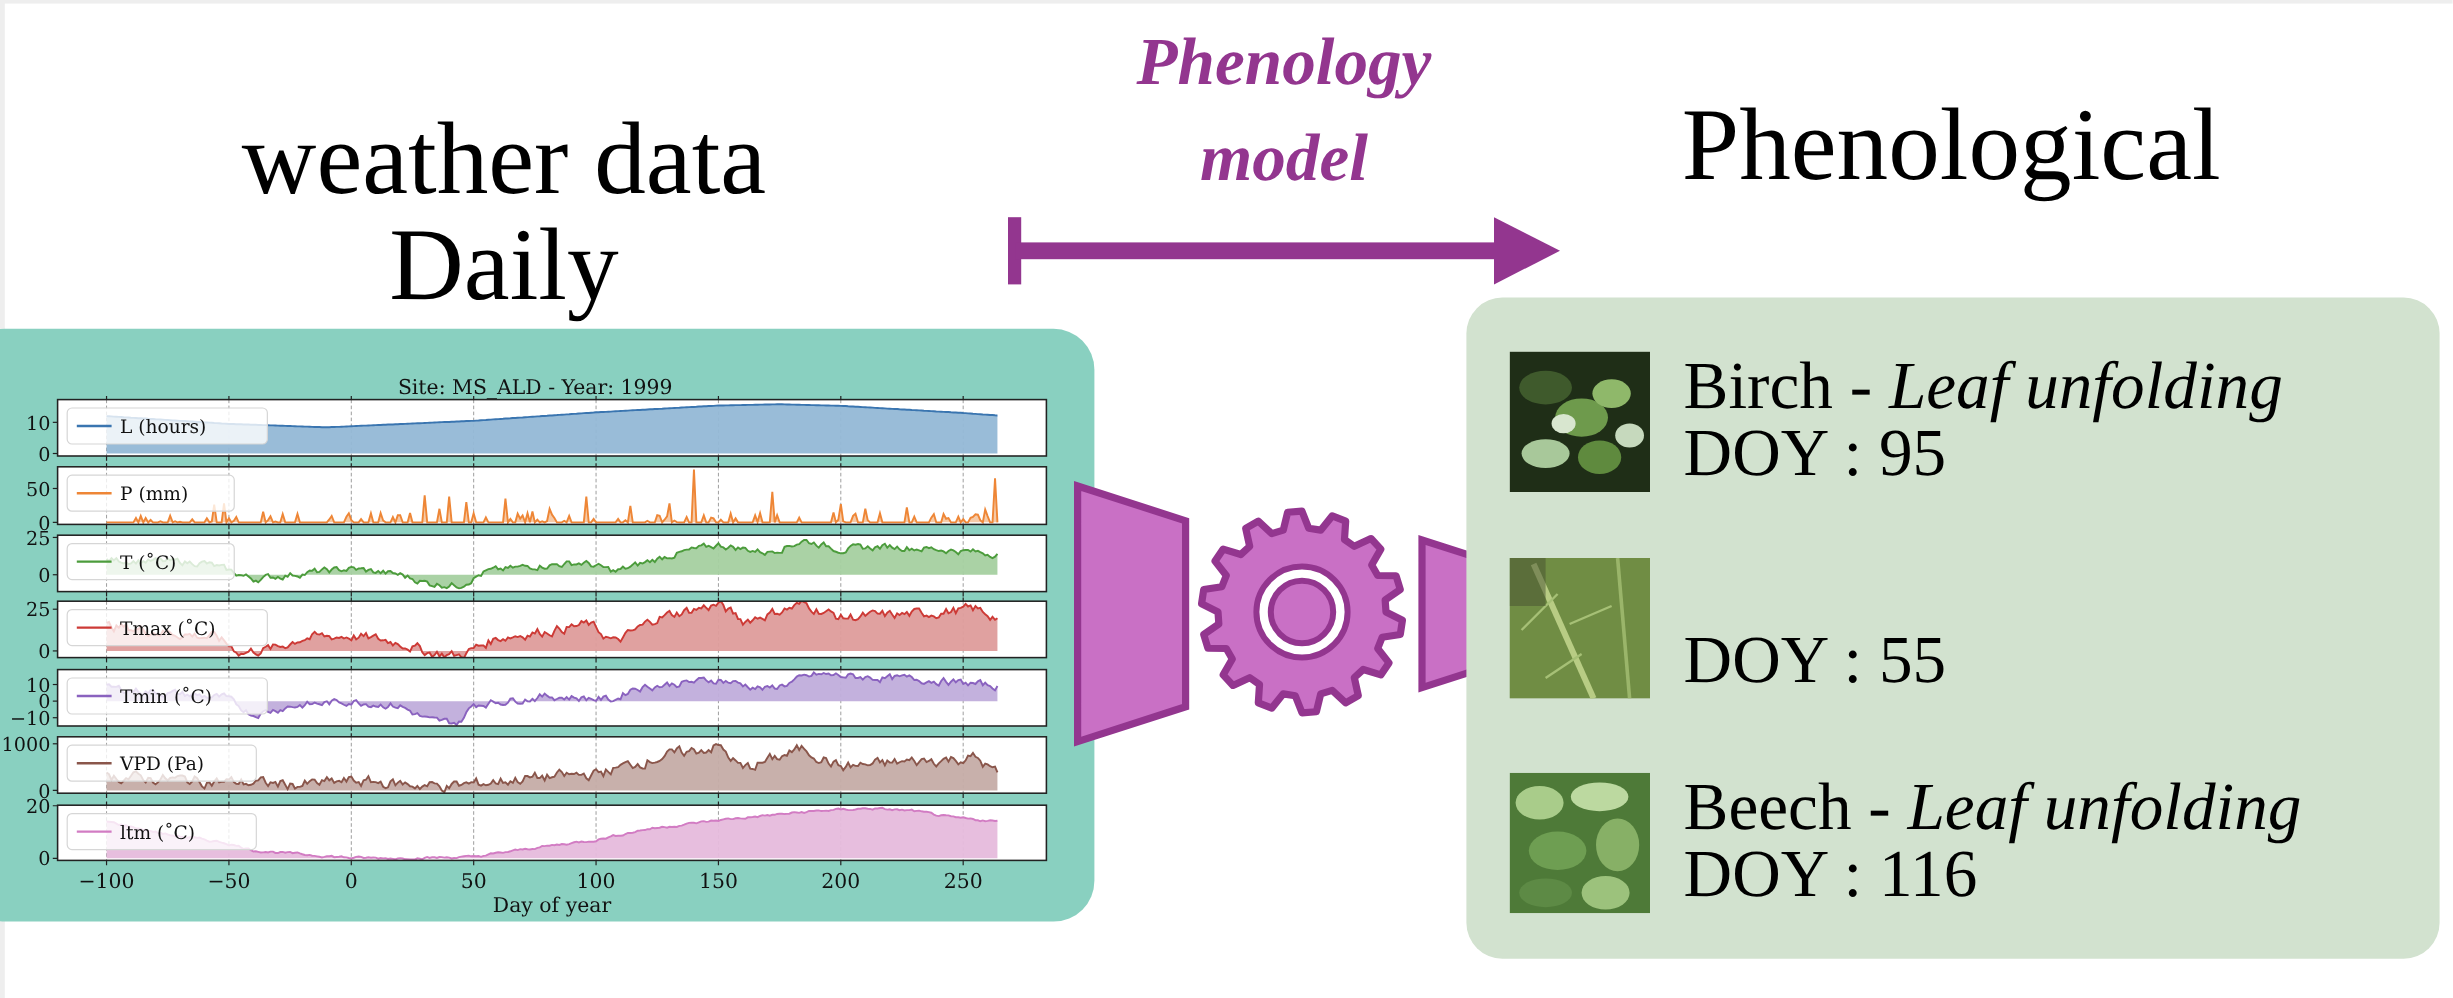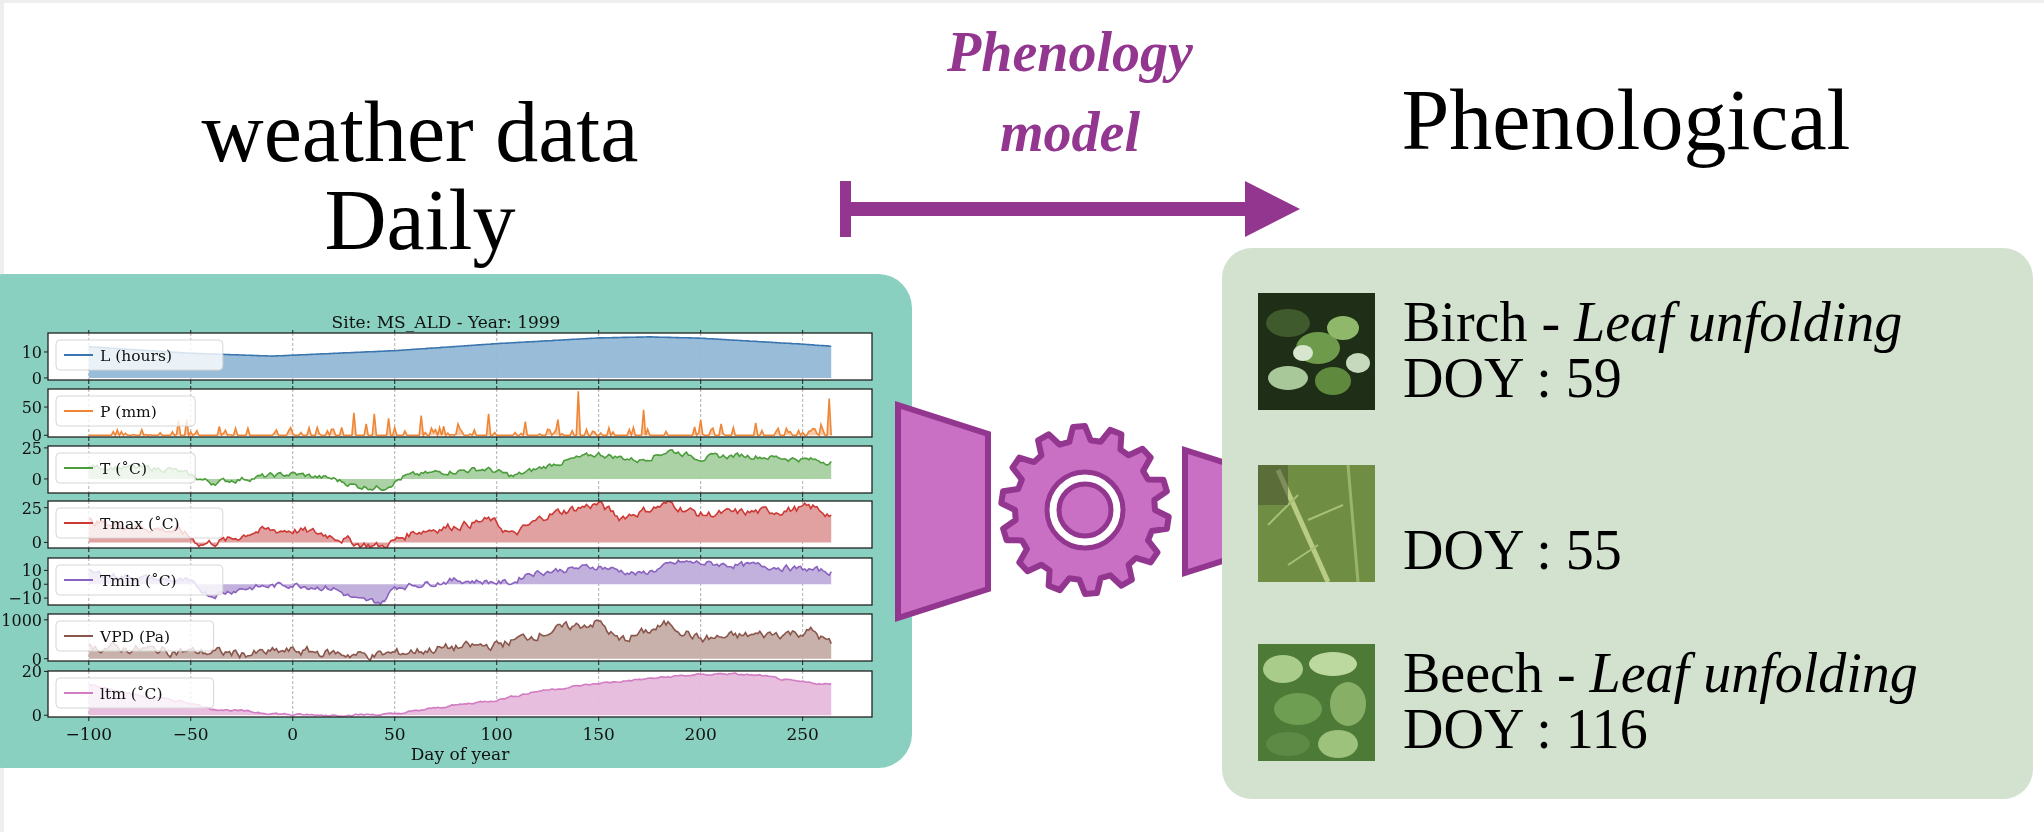--- a/index.html
+++ b/index.html
@@ -362,21 +362,21 @@
     <rect width="117" height="117" fill="#1f2e17"></rect>
     <ellipse cx="30" cy="30" rx="22" ry="14" fill="#3f5a2c"></ellipse>
     <ellipse cx="60" cy="55" rx="22" ry="16" fill="#6e9a4c"></ellipse>
     <ellipse cx="85" cy="35" rx="16" ry="12" fill="#8fb86a"></ellipse>
     <ellipse cx="30" cy="85" rx="20" ry="12" fill="#a8c89a"></ellipse>
     <ellipse cx="75" cy="88" rx="18" ry="14" fill="#5f8a3e"></ellipse>
     <ellipse cx="100" cy="70" rx="12" ry="10" fill="#c6d9bd"></ellipse>
     <ellipse cx="45" cy="60" rx="10" ry="8" fill="#d8e6cf"></ellipse>
   </svg>
   <div class="sp-line1"><span>Birch</span><span> - </span><span class="stage">Leaf unfolding</span></div>
-  <div class="sp-line2"><span>DOY : </span><span>59</span></div>
+  <div class="sp-line2"><span>DOY : </span><span>95</span></div>
 </div>
 
 <div class="species" style="top:465px;">
   <svg class="thumb" width="117" height="117" viewBox="0 0 117 117">
     <rect width="117" height="117" fill="#5b7a35"></rect>
     <rect x="0" y="0" width="117" height="117" fill="#7e9a4e" opacity="0.6"></rect>
     <line x1="20" y1="5" x2="70" y2="117" stroke="#b8cc84" stroke-width="5"></line>
     <line x1="90" y1="0" x2="100" y2="117" stroke="#9ab56a" stroke-width="3"></line>
     <line x1="40" y1="30" x2="10" y2="60" stroke="#a6c076" stroke-width="2"></line>
     <line x1="50" y1="55" x2="85" y2="40" stroke="#a6c076" stroke-width="2"></line>

